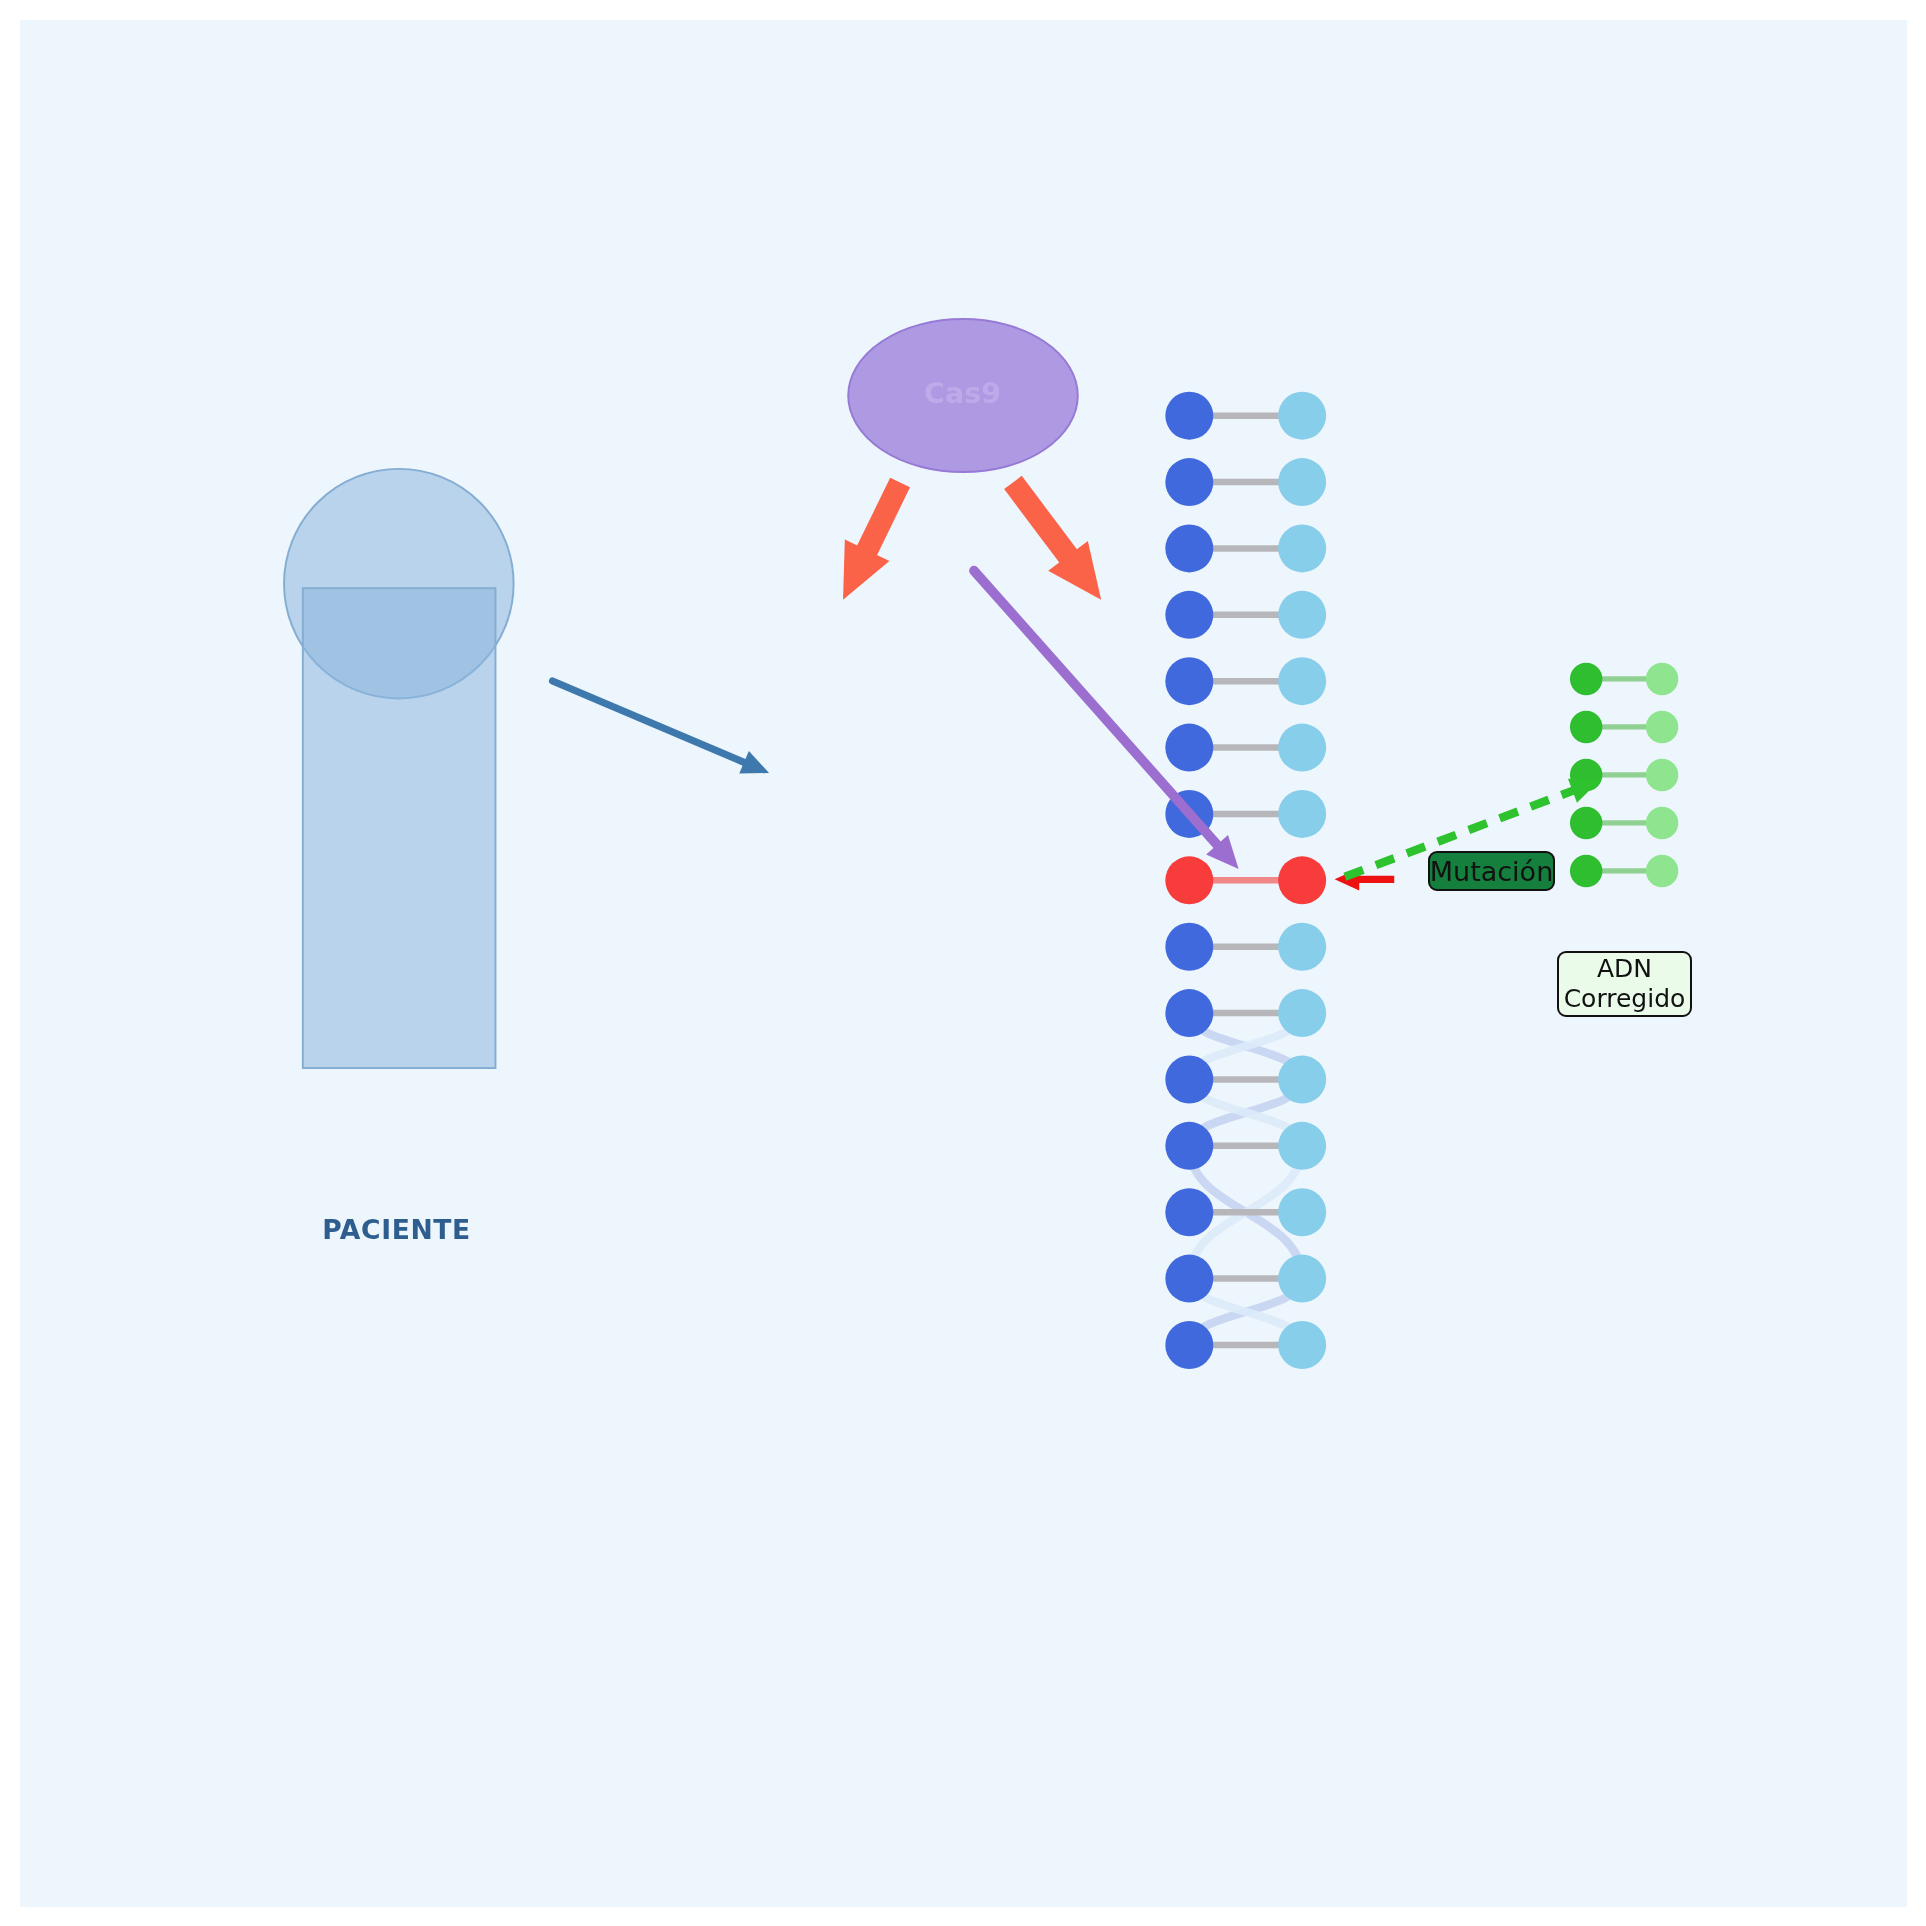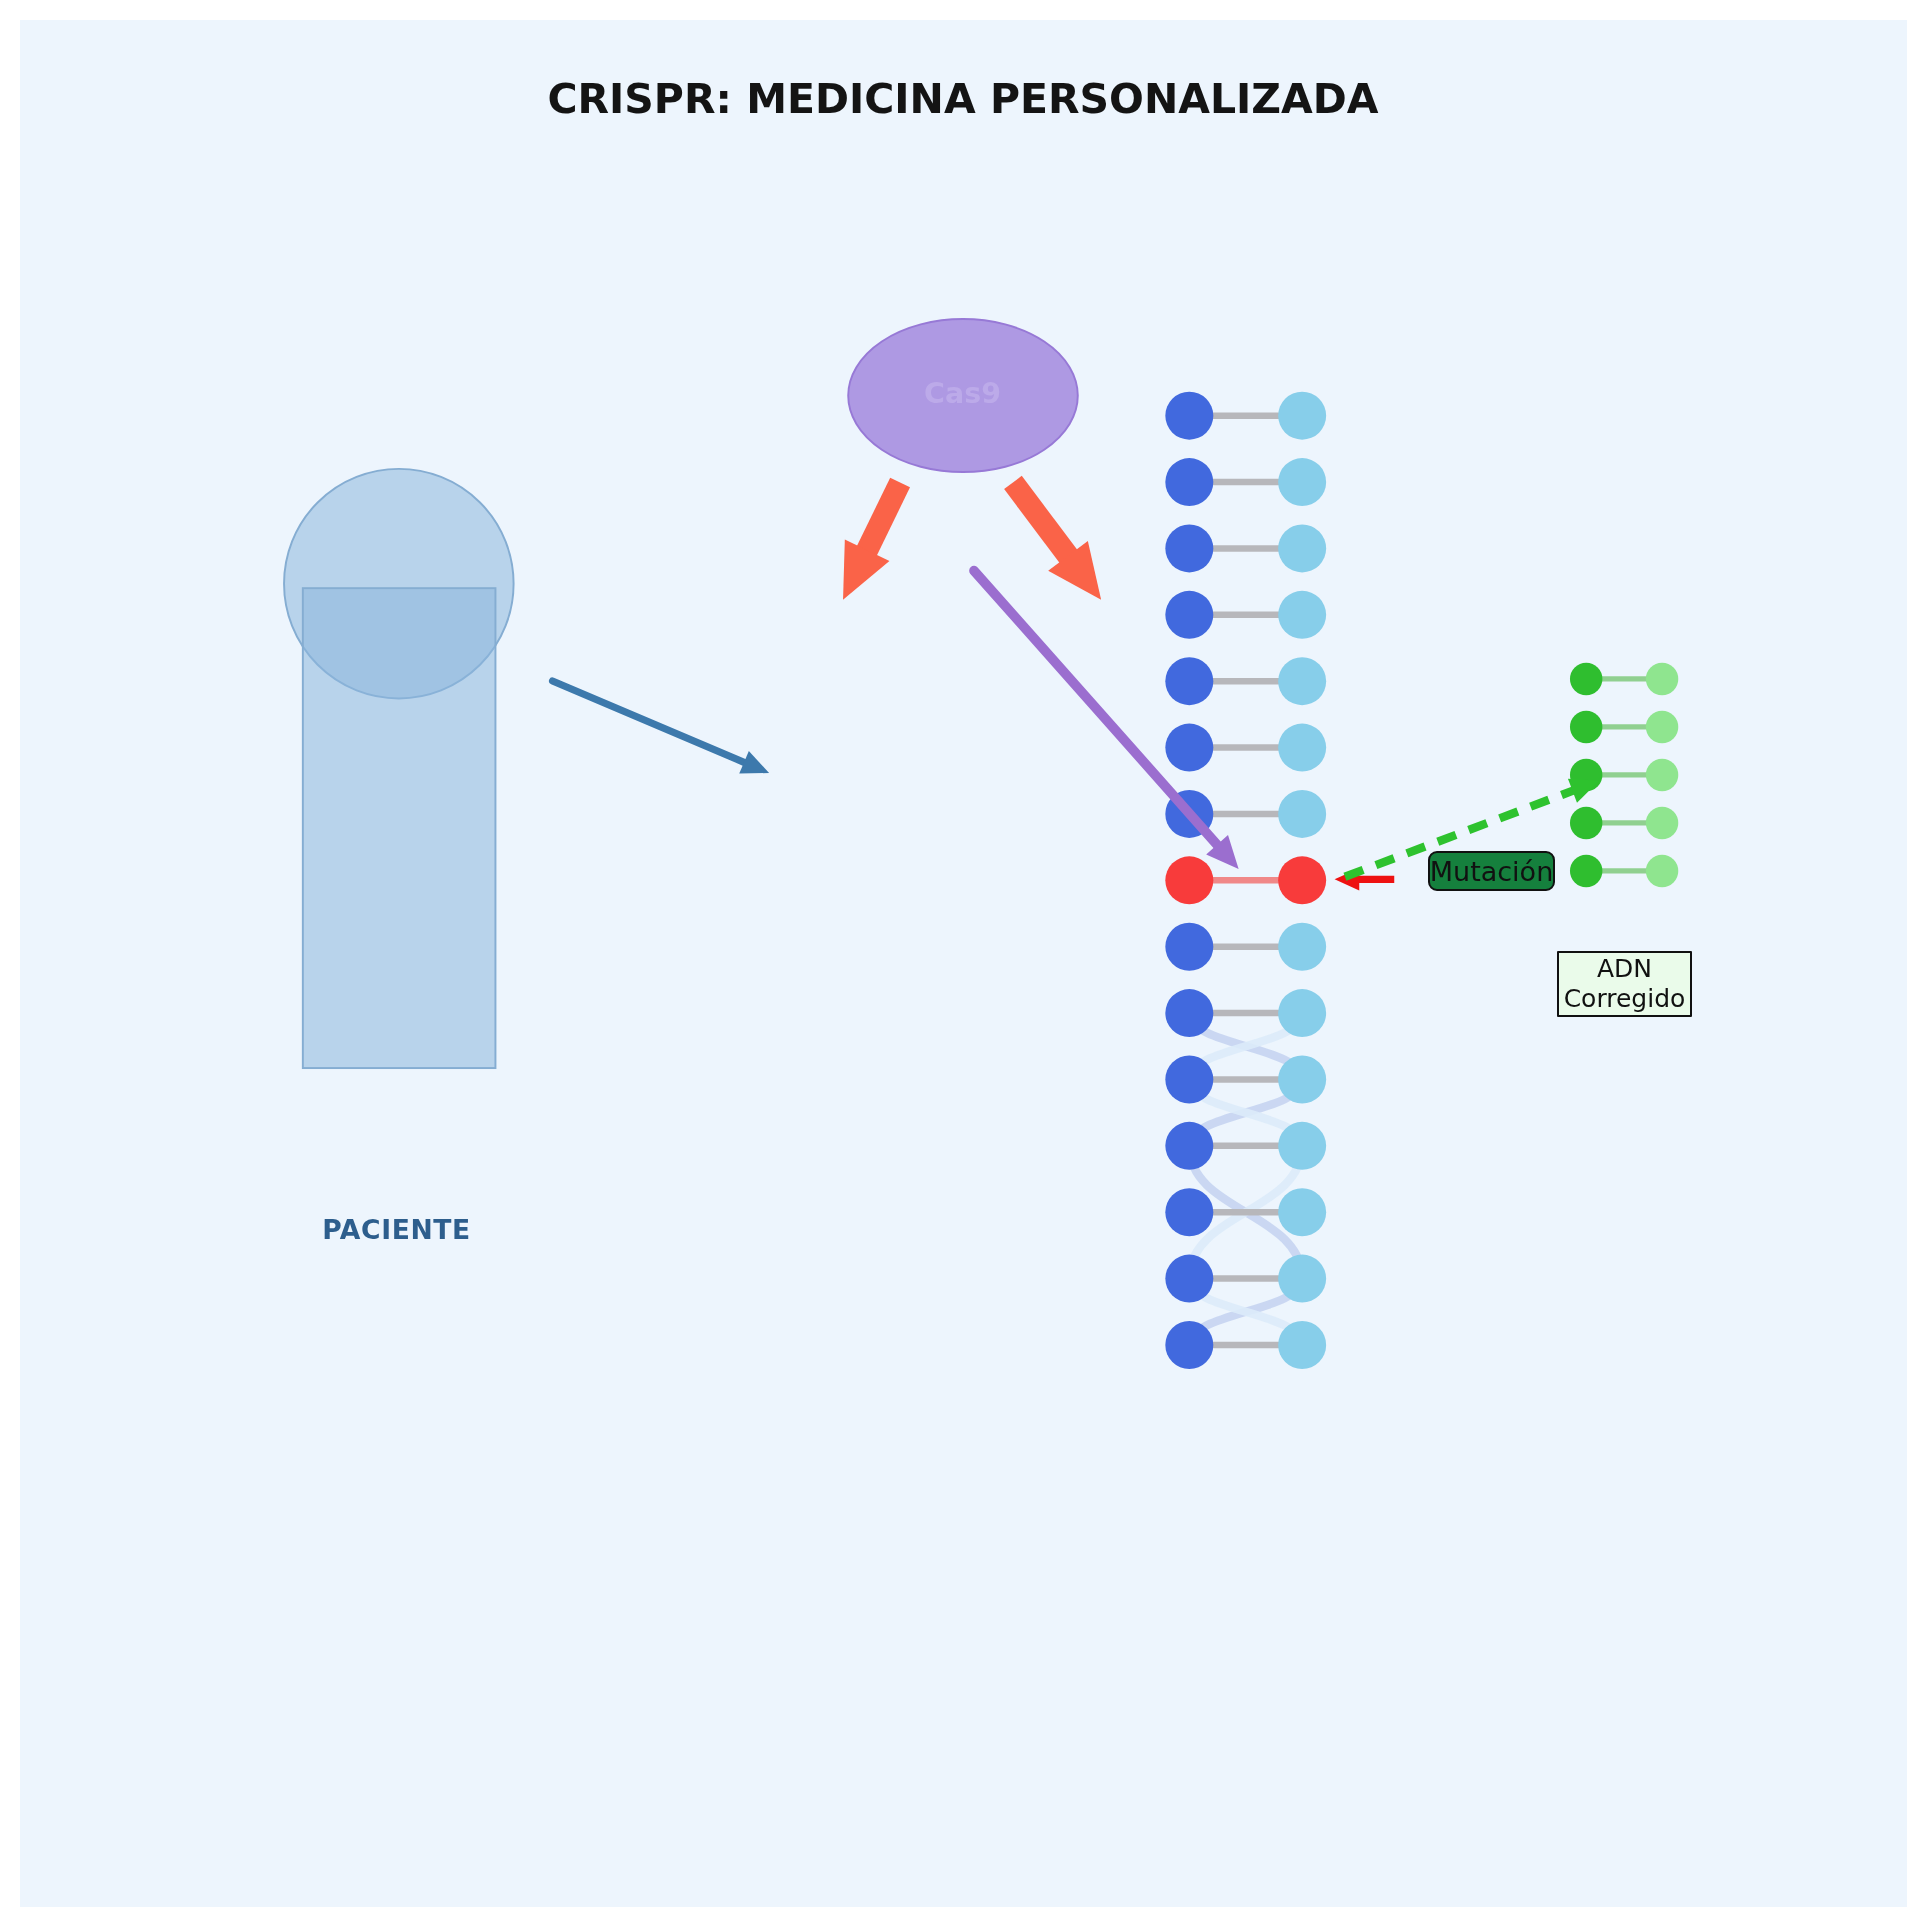--- a/index.html
+++ b/index.html
@@ -10,21 +10,21 @@
   .title{position:absolute;left:0;top:75px;width:100%;text-align:center;
          font-weight:bold;font-size:41px;}
   .cas9-label{position:absolute;left:833px;top:377px;width:259px;text-align:center;
          font-weight:bold;font-size:28.5px;}
   .paciente-label{position:absolute;left:267px;top:1214px;width:259px;text-align:center;
          font-weight:bold;font-size:26.6px;letter-spacing:0.6px;}
   .mutacion-box{position:absolute;left:1428px;top:851px;width:127px;height:40px;
          box-sizing:border-box;border:2.6px solid;border-radius:9px;
          display:flex;align-items:center;justify-content:center;font-size:27px;}
   .adn-box{position:absolute;left:1557px;top:951px;width:135px;height:66px;
-         box-sizing:border-box;border:2.6px solid;border-radius:1px;
+         box-sizing:border-box;border:2.6px solid;border-radius:9px;
          display:flex;flex-direction:column;align-items:center;justify-content:center;
          font-size:25px;line-height:30.5px;text-align:center;}
   .caption{position:absolute;left:0;top:1782px;width:100%;text-align:center;
          font-style:italic;font-size:32px;}
 </style>
 </head>
 <body>
 
 <div class="stage" id="stage" style="background: rgb(255, 255, 255);">
   <div class="panel" id="panel" style="background: rgb(237, 245, 253);"></div>
@@ -102,21 +102,20 @@
       <line x1="1562" y1="744" x2="1648.1413622105672" y2="858.644018824358" stroke="#fa6348" stroke-width="34"></line>
       <polygon points="1698,925 1616.3602350353,880.0221023556172 1677.5196634682713,834.0680566822244" fill="#fa6348"></polygon>
       <line x1="1502" y1="880" x2="1878.149317858882" y2="1304.0899171938374" stroke="#9b6ecf" stroke-width="15" stroke-linecap="round"></line>
       <polygon points="1910,1340 1859.9893547876131,1317.5236709972298 1893.6550574183907,1287.6636564899316" fill="#9b6ecf"></polygon>
       <line x1="2150" y1="1356" x2="2094" y2="1356" stroke="#ee1111" stroke-width="11"></line>
       <polygon points="2058,1356 2096,1338.9 2096,1373.1" fill="#ee1111"></polygon>
       <line x1="2074" y1="1352" x2="2426.7072272505497" y2="1218.835026446221" stroke="#2ec22e" stroke-width="13" stroke-dasharray="30 21"></line>
       <polygon points="2466,1204 2431.8297981585565,1238.0651920017342 2417.8424875092624,1201.0177205522525" fill="#2ec22e"></polygon>
     </svg>
 
-  <div class="title" id="title" style="color: rgb(20, 20, 20);">CRISPR: MEDICINA PERSONALIZADA</div>
 
   <div class="cas9-label" id="cas9label" style="color: rgb(188, 170, 233);">Cas9</div>
 
   <div class="paciente-label" id="pacientelabel" style="color: rgb(45, 94, 141);">PACIENTE</div>
 
   <div class="mutacion-box" id="mutbox" style="background: #15803d; border-color: rgb(17, 17, 17); color: rgb(17, 17, 17);">
     <span>Mutación</span>
   </div>
 
   <div class="adn-box" id="adnbox" style="background: rgb(234, 251, 234); border-color: rgb(17, 17, 17); color: rgb(17, 17, 17);">

